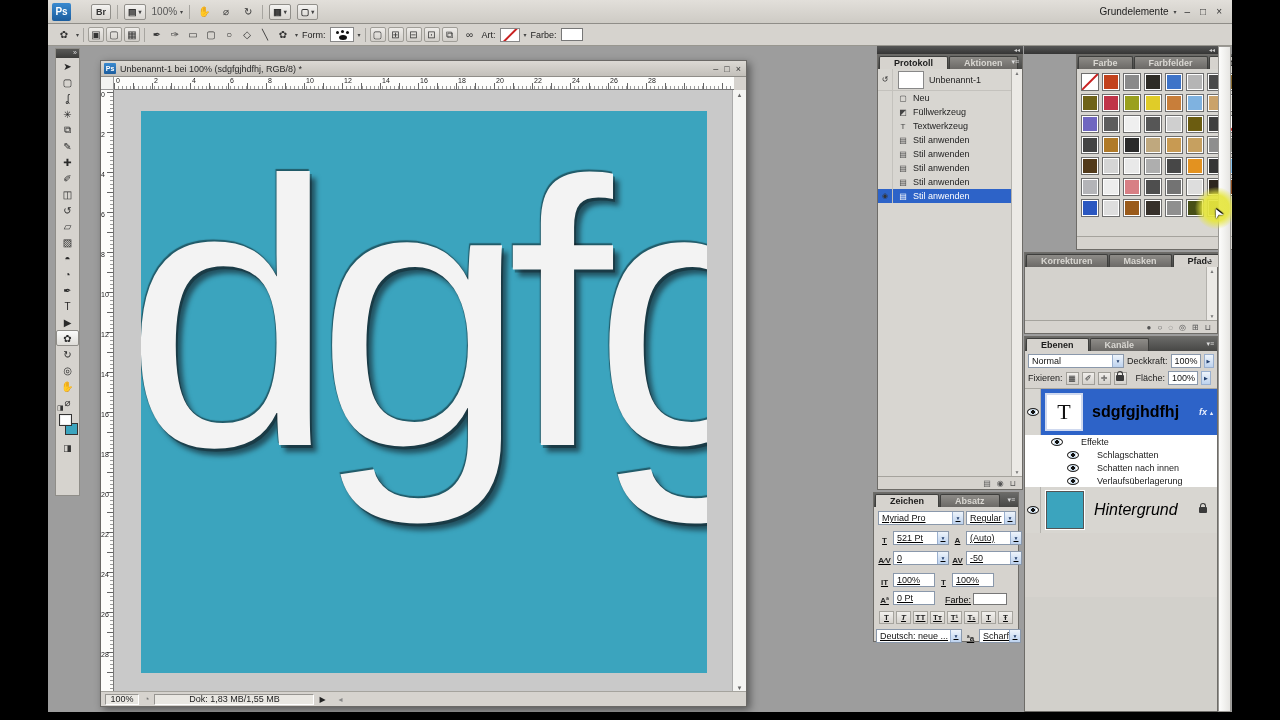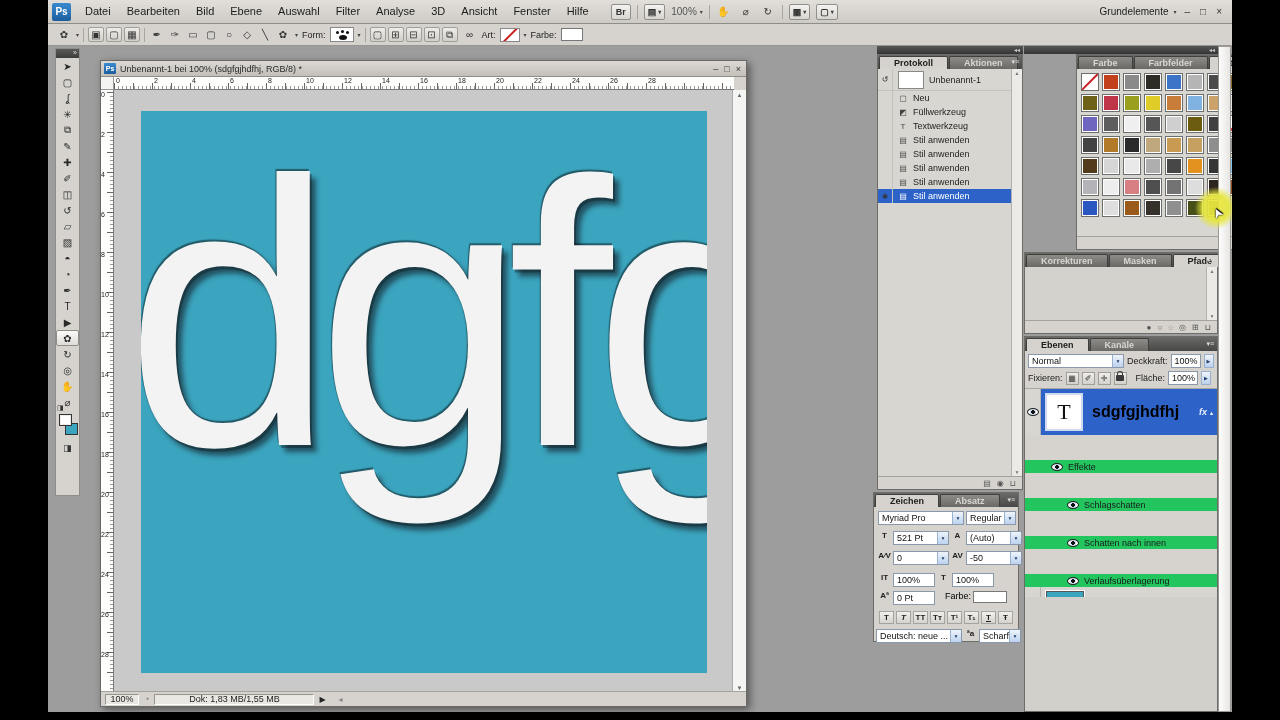--- a/index.html
+++ b/index.html
@@ -174,59 +174,45 @@
                   border:1px solid #3a3a3a; border-bottom:none; border-radius:3px 3px 0 0; }
   .layer-main { height:46px; background:#2d63c8; display:flex; align-items:center; }
   .lay-gut { width:16px; align-self:stretch; background:#d8d6d1; border-right:1px solid #b5b3ae;
              display:flex; align-items:center; justify-content:center; }
   .lthumb { width:38px; height:38px; background:#fff; border:2px solid #cfd9ef; margin-left:4px;
             display:flex; align-items:center; justify-content:center;
             font-family:"Liberation Serif", serif; font-size:22px; color:#111; }
   .lname { margin-left:9px; font-weight:bold; color:#000000; }
   .fx { margin-left:auto; margin-right:4px; color:#e8eefc; font-style:italic; font-weight:bold;
         font-size:9px; display:flex; gap:3px; align-items:center; }
-  .efrow { height:13px; display:flex; align-items:center; gap:5px; font-size:9px; color:#1b1b1b;
-           background:#22c55e;margin-top:25px; }
+  .efrow { height:13px; display:flex; align-items:center; gap:18px; font-size:9px; color:#1b1b1b;
+           background:#ffffff; }
   .bgrow { height:46px; background:#d8d6d1; display:flex; align-items:center; }
   .bthumb { width:38px; height:38px; border:1px solid #555; margin-left:5px;
             box-shadow:0 0 0 1px #fff; }
 
   
-  .crow { position:absolute; display:flex; align-items:flex-start; gap:2px; }
+  .crow { position:absolute; display:flex; align-items:flex-end; gap:2px;text-decoration:underline; }
   .cico { font-size:8px; font-weight:bold; color:#222; width:13px; text-align:center; }
   .stybtn { width:15px; height:13px; border:1px solid #a6a49e; background:linear-gradient(#f2f0ed,#d6d3ce);
             font-size:8px; font-weight:bold; color:#222; display:flex; align-items:center;
             justify-content:center; }
   .stybtn.i { font-style:italic; } .stybtn.u { text-decoration:underline; }
 
   .collapsed-dock { position:absolute; left:1170px; top:46px; width:13px; height:666px;
                     background:linear-gradient(90deg,#fdfdfc,#e6e5e2); border:1px solid #9a9894; }
   .blackbar-bottom { position:absolute; left:0; top:712px; width:1280px; height:8px; background:#000; }
 </style>
 </head>
 <body>
 
 <div id="stage">
 
   <div class="menubar">
     <div class="pslogo">Ps</div>
-    <div class="menus">
-
-    <span class="menu-item">Datei</span>
-        <span class="menu-item">Bearbeiten</span>
-        <span class="menu-item">Bild</span>
-        <span class="menu-item">Ebene</span>
-        <span class="menu-item">Auswahl</span>
-        <span class="menu-item">Filter</span>
-        <span class="menu-item">Analyse</span>
-        <span class="menu-item">3D</span>
-        <span class="menu-item">Ansicht</span>
-        <span class="menu-item">Fenster</span>
-        <span class="menu-item">Hilfe</span>
-      </div>
     <div class="appbar">
       <span class="abtn">Br</span>
       <span class="sep"></span>
       <span class="abtn">▤ <span class="tri">▾</span></span>
       <span style="font-size:10px;color:#555;display:flex;gap:3px;align-items:center;">
         <span>100%</span>
           <span class="tri">▾</span>
         </span>
       <span class="sep"></span>
       <span class="oicon">✋</span>

